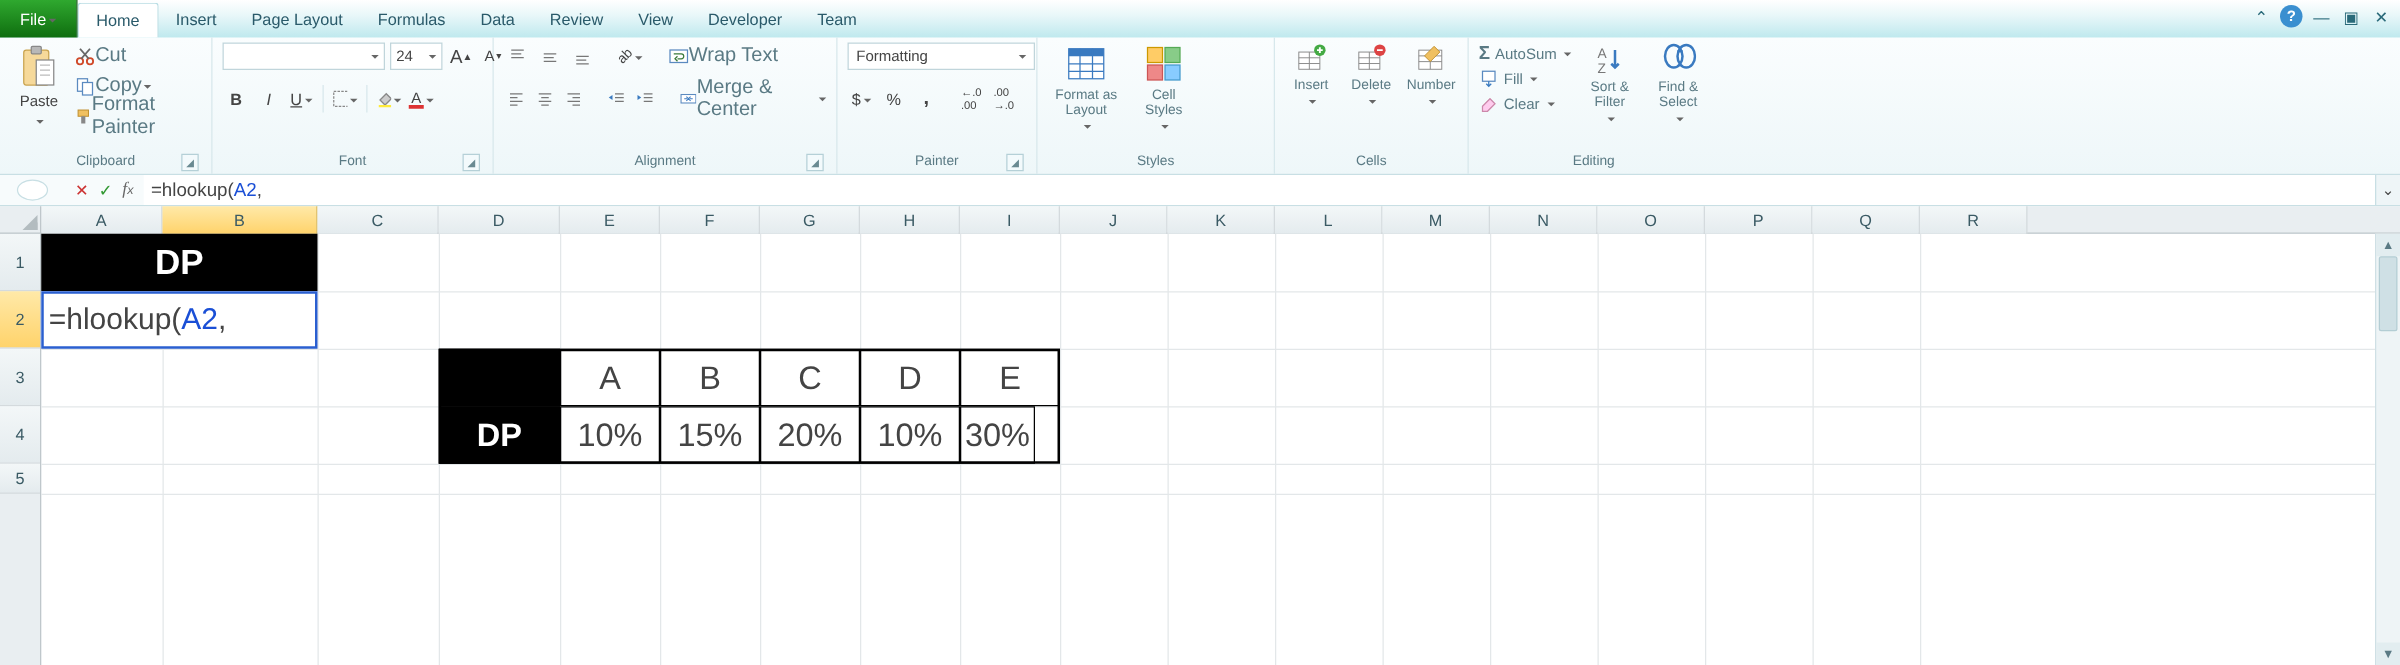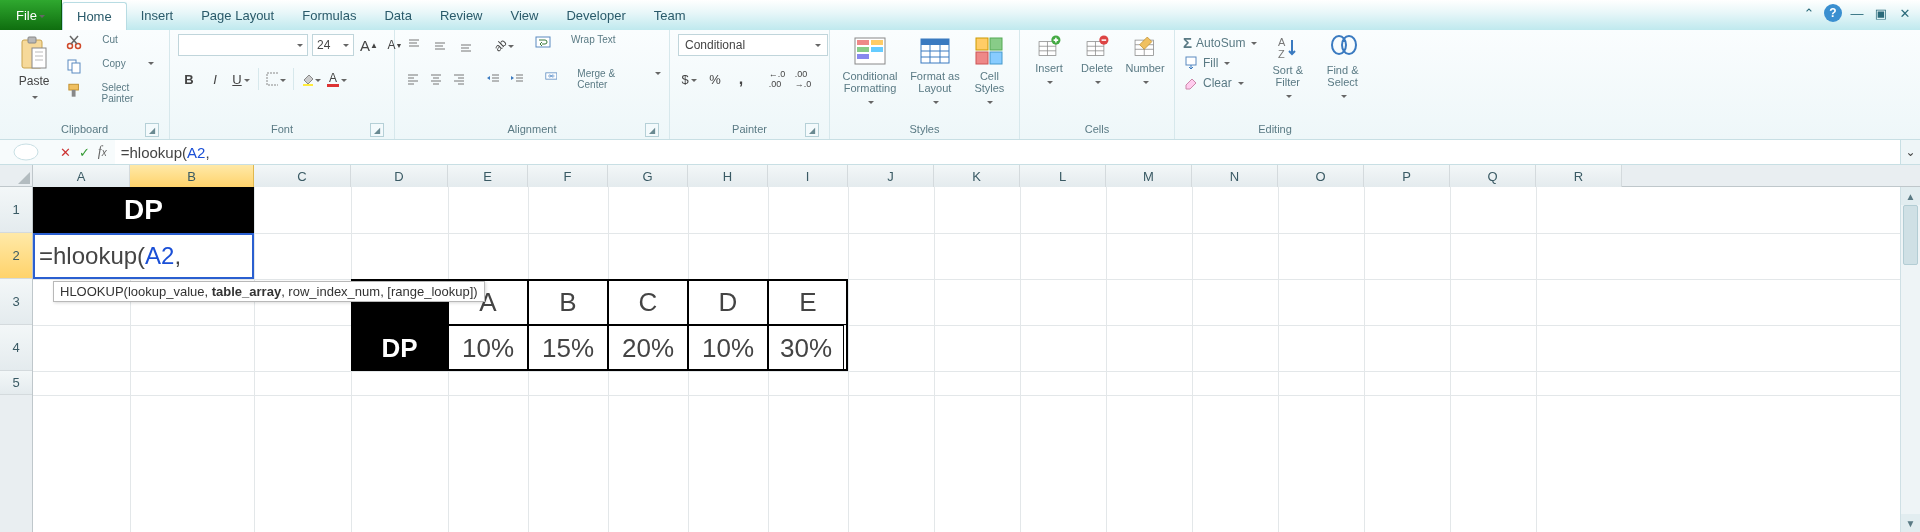--- a/index.html
+++ b/index.html
@@ -18,21 +18,21 @@
 
 .ribbon { height:110px; background:linear-gradient(#fafdfe,#eef7f9); border-bottom:1px solid #c8dfe4; display:flex; }
 .rgroup { border-right:1px solid #d7e8ec; display:flex; flex-direction:column; padding:4px 8px 0 8px; position:relative; }
 .rgroup-body { flex:1; display:flex; align-items:flex-start; gap:6px; }
 .rgroup-label { height:20px; display:flex; align-items:center; justify-content:center; font-size:11px; color:#5a7a84; position:relative; }
 .rgroup-dl { position:absolute; right:2px; bottom:2px; width:14px; height:14px; border:1px solid #b5d0d7; background:#f3fafc; font-size:8px; display:flex; align-items:center; justify-content:center; color:#6a8a92; }
 
 
 .big-btn { display:flex; flex-direction:column; align-items:center; gap:2px; padding:2px 4px; width:54px; }
 .big-btn .ic { width:36px; height:36px; }
-.mini-row { display:flex; gap:20px; font-size:10px; color:#5a7a84; height:22px; }
+.mini-row { display:flex; align-items:center; gap:0; font-size:16px; color:#5a7a84; height:22px; }
 .mini-ic { width:16px; height:16px; }
 .vcol { display:flex; flex-direction:column; gap:2px; }
 
 
 .font-combo { width:130px; height:22px; border:1px solid #c0d5db; background:#fff; display:flex; align-items:center; padding:0 4px; font-size:12px; color:#777; }
 .size-combo { width:42px; height:22px; border:1px solid #c0d5db; background:#fff; display:flex; align-items:center; padding:0 4px; font-size:12px; }
 .btnrow { display:flex; gap:4px; margin-top:6px; }
 .sq { width:22px; height:22px; border:1px solid transparent; display:flex; align-items:center; justify-content:center; font-size:13px; color:#444; }
 .sep { width:1px; height:22px; background:#d7e8ec; margin:0 2px; }
 
@@ -167,21 +167,21 @@
               <rect x="6" y="5" width="8" height="10" fill="#fff" stroke="#5a8ac0"></rect>
             </svg>
           <span>Copy</span>
           <span class="small-caret"></span>
         </div>
         <div class="mini-row">
           <svg class="mini-ic" viewBox="0 0 16 16">
               <rect x="3" y="2" width="10" height="6" fill="#f0c060" stroke="#c09030"></rect>
               <rect x="6" y="8" width="4" height="7" fill="#888"></rect>
             </svg>
-          <span>Select Painter</span>
+          <span>Format Painter</span>
         </div>
       </div>
     </div>
     <div class="rgroup-label">
         <span>Clipboard</span>
         <div class="rgroup-dl">◢</div>
       </div>
   </div>
 
   <div class="rgroup" style="width:225px">
@@ -334,21 +334,21 @@
     </div>
     <div class="rgroup-label">
         <span>Alignment</span>
         <div class="rgroup-dl">◢</div>
       </div>
   </div>
 
   <div class="rgroup" style="width:160px">
     <div class="rgroup-body" style="flex-direction:column">
       <div class="num-combo">
-        <span>Conditional</span>
+        <span>Formatting</span>
         <span class="small-caret"></span>
       </div>
       <div class="btnrow">
         <div class="sq">
             <span>$</span>
             <span class="small-caret"></span>
           </div>
         <div class="sq">
             <span>%</span>
           </div>
@@ -365,32 +365,20 @@
       </div>
     </div>
     <div class="rgroup-label">
         <span>Painter</span>
         <div class="rgroup-dl">◢</div>
       </div>
   </div>
 
   <div class="rgroup" style="width:190px">
     <div class="rgroup-body">
-      <div class="style-btn">
-        <svg class="style-ic" viewBox="0 0 34 34">
-            <rect x="2" y="4" width="30" height="26" fill="#fff" stroke="#888"></rect>
-            <rect x="4" y="6" width="12" height="5" fill="#e88"></rect>
-            <rect x="4" y="13" width="12" height="5" fill="#8c8"></rect>
-            <rect x="4" y="20" width="12" height="5" fill="#88e"></rect>
-            <rect x="18" y="6" width="12" height="5" fill="#fc6"></rect>
-            <rect x="18" y="13" width="12" height="5" fill="#6cf"></rect>
-          </svg>
-        <span>Conditional Formatting</span>
-          <span class="small-caret"></span>
-      </div>
       <div class="style-btn" style="width:62px">
         <svg class="style-ic" viewBox="0 0 34 34">
             <rect x="3" y="5" width="28" height="24" fill="#fff" stroke="#3a7ac0"></rect>
             <rect x="3" y="5" width="28" height="6" fill="#3a7ac0"></rect>
             <line x1="3" y1="17" x2="31" y2="17" stroke="#3a7ac0"></line>
             <line x1="3" y1="23" x2="31" y2="23" stroke="#3a7ac0"></line>
             <line x1="12" y1="5" x2="12" y2="29" stroke="#3a7ac0"></line>
             <line x1="22" y1="5" x2="22" y2="29" stroke="#3a7ac0"></line>
           </svg>
         <span>Format as Layout</span>
@@ -634,23 +622,20 @@
         </div>
 
         <div class="cell" style="left:0;top:46px;width:221px;height:46px;background:#d0d0d0"></div>
 
         <div class="cell editing-cell" style="left:0;top:46px;height:46px;width:221px">
           <span>=hlookup(</span>
             <span class="ref">A2</span>
             <span>,</span>
         </div>
 
-        <div class="tooltip" style="left:20px;top:94px">
-          <span>HLOOKUP(lookup_value, </span><b>table_array</b><span>, row_index_num, [range_lookup])</span>
-        </div>
 
         <div class="cell black" style="left:318px;top:92px;width:97px;height:46px;border:1px solid #000"></div>
         <div class="cell tbl-cell" style="left:415px;top:92px;width:80px;height:46px">
             <span>A</span>
           </div>
         <div class="cell tbl-cell" style="left:495px;top:92px;width:80px;height:46px">
             <span>B</span>
           </div>
         <div class="cell tbl-cell" style="left:575px;top:92px;width:80px;height:46px">
             <span>C</span>
@@ -670,21 +655,21 @@
           </div>
         <div class="cell tbl-cell" style="left:495px;top:138px;width:80px;height:46px">
             <span>15%</span>
           </div>
         <div class="cell tbl-cell" style="left:575px;top:138px;width:80px;height:46px">
             <span>20%</span>
           </div>
         <div class="cell tbl-cell" style="left:655px;top:138px;width:80px;height:46px">
             <span>10%</span>
           </div>
-        <div class="cell tbl-cell" style="left:735px;top:138px;width:76px;height:46px">
+        <div class="cell tbl-cell" style="left:735px;top:138px;width:60px;height:46px">
             <span>30%</span>
           </div>
 
         <div style="position:absolute;left:318px;top:92px;width:497px;height:92px;border:2px solid #000;pointer-events:none"></div>
       </div>
     </div>
   </div>
 
   <div class="vscroll">
     <div class="arrow">▲</div>

